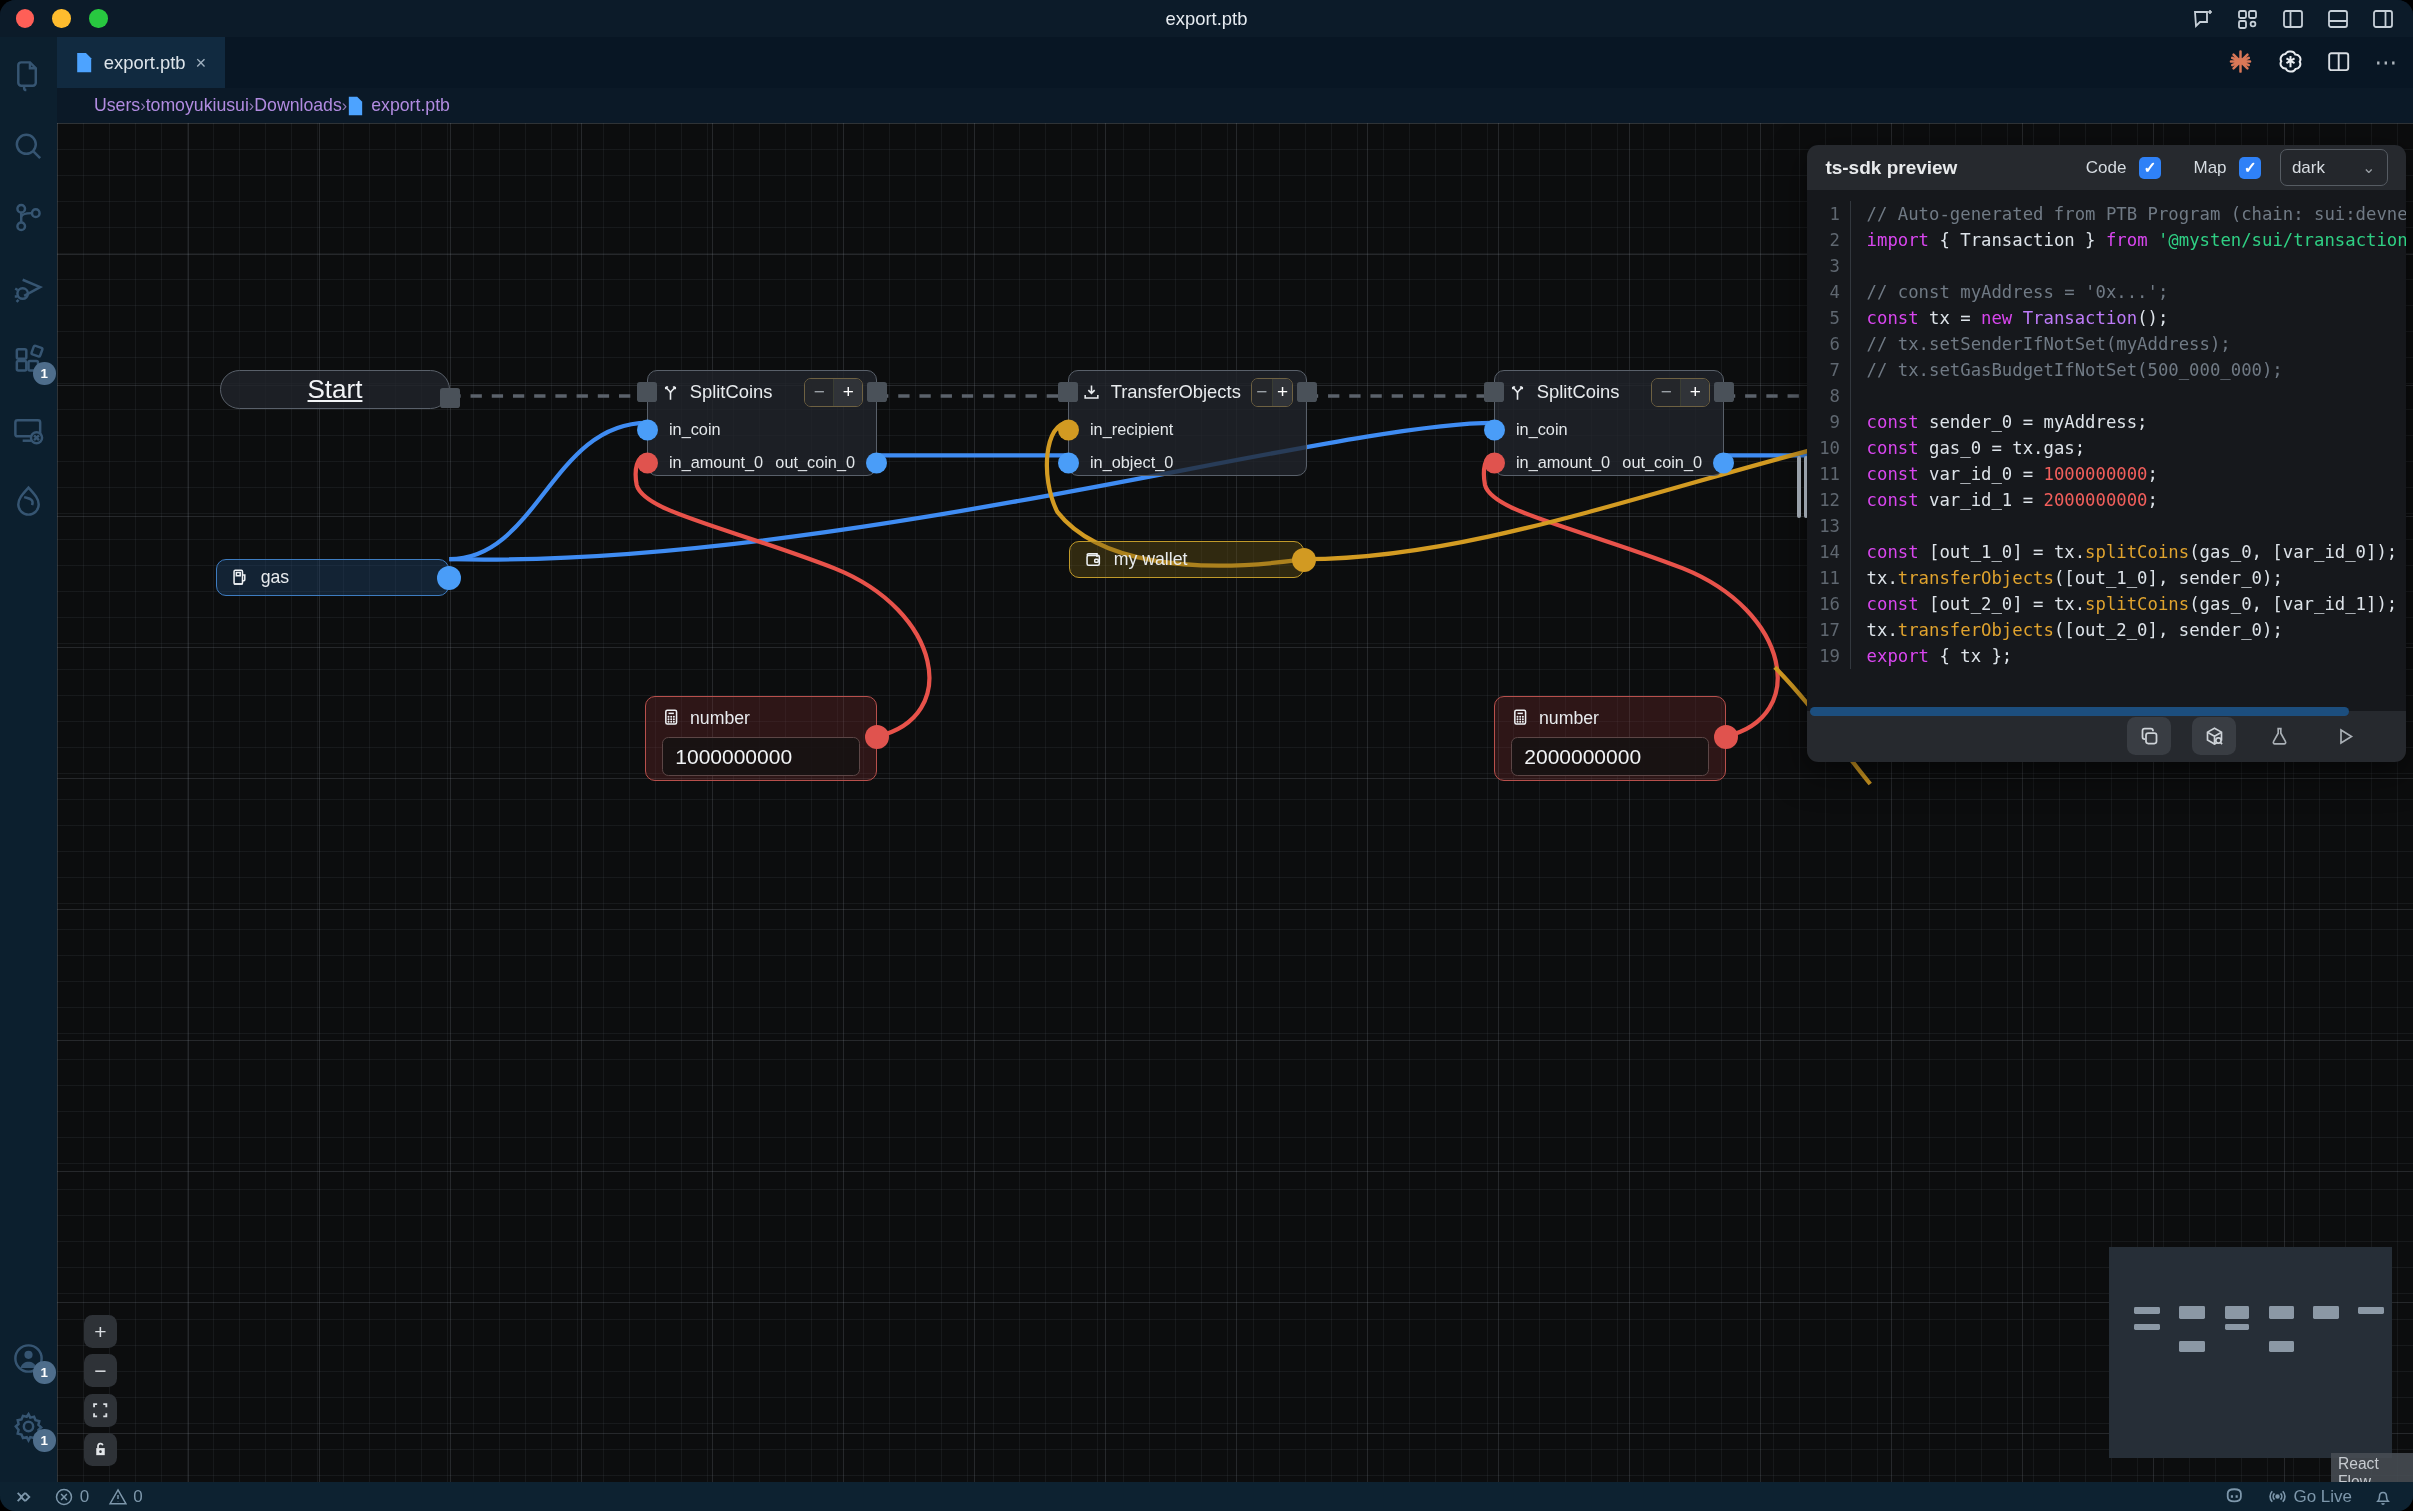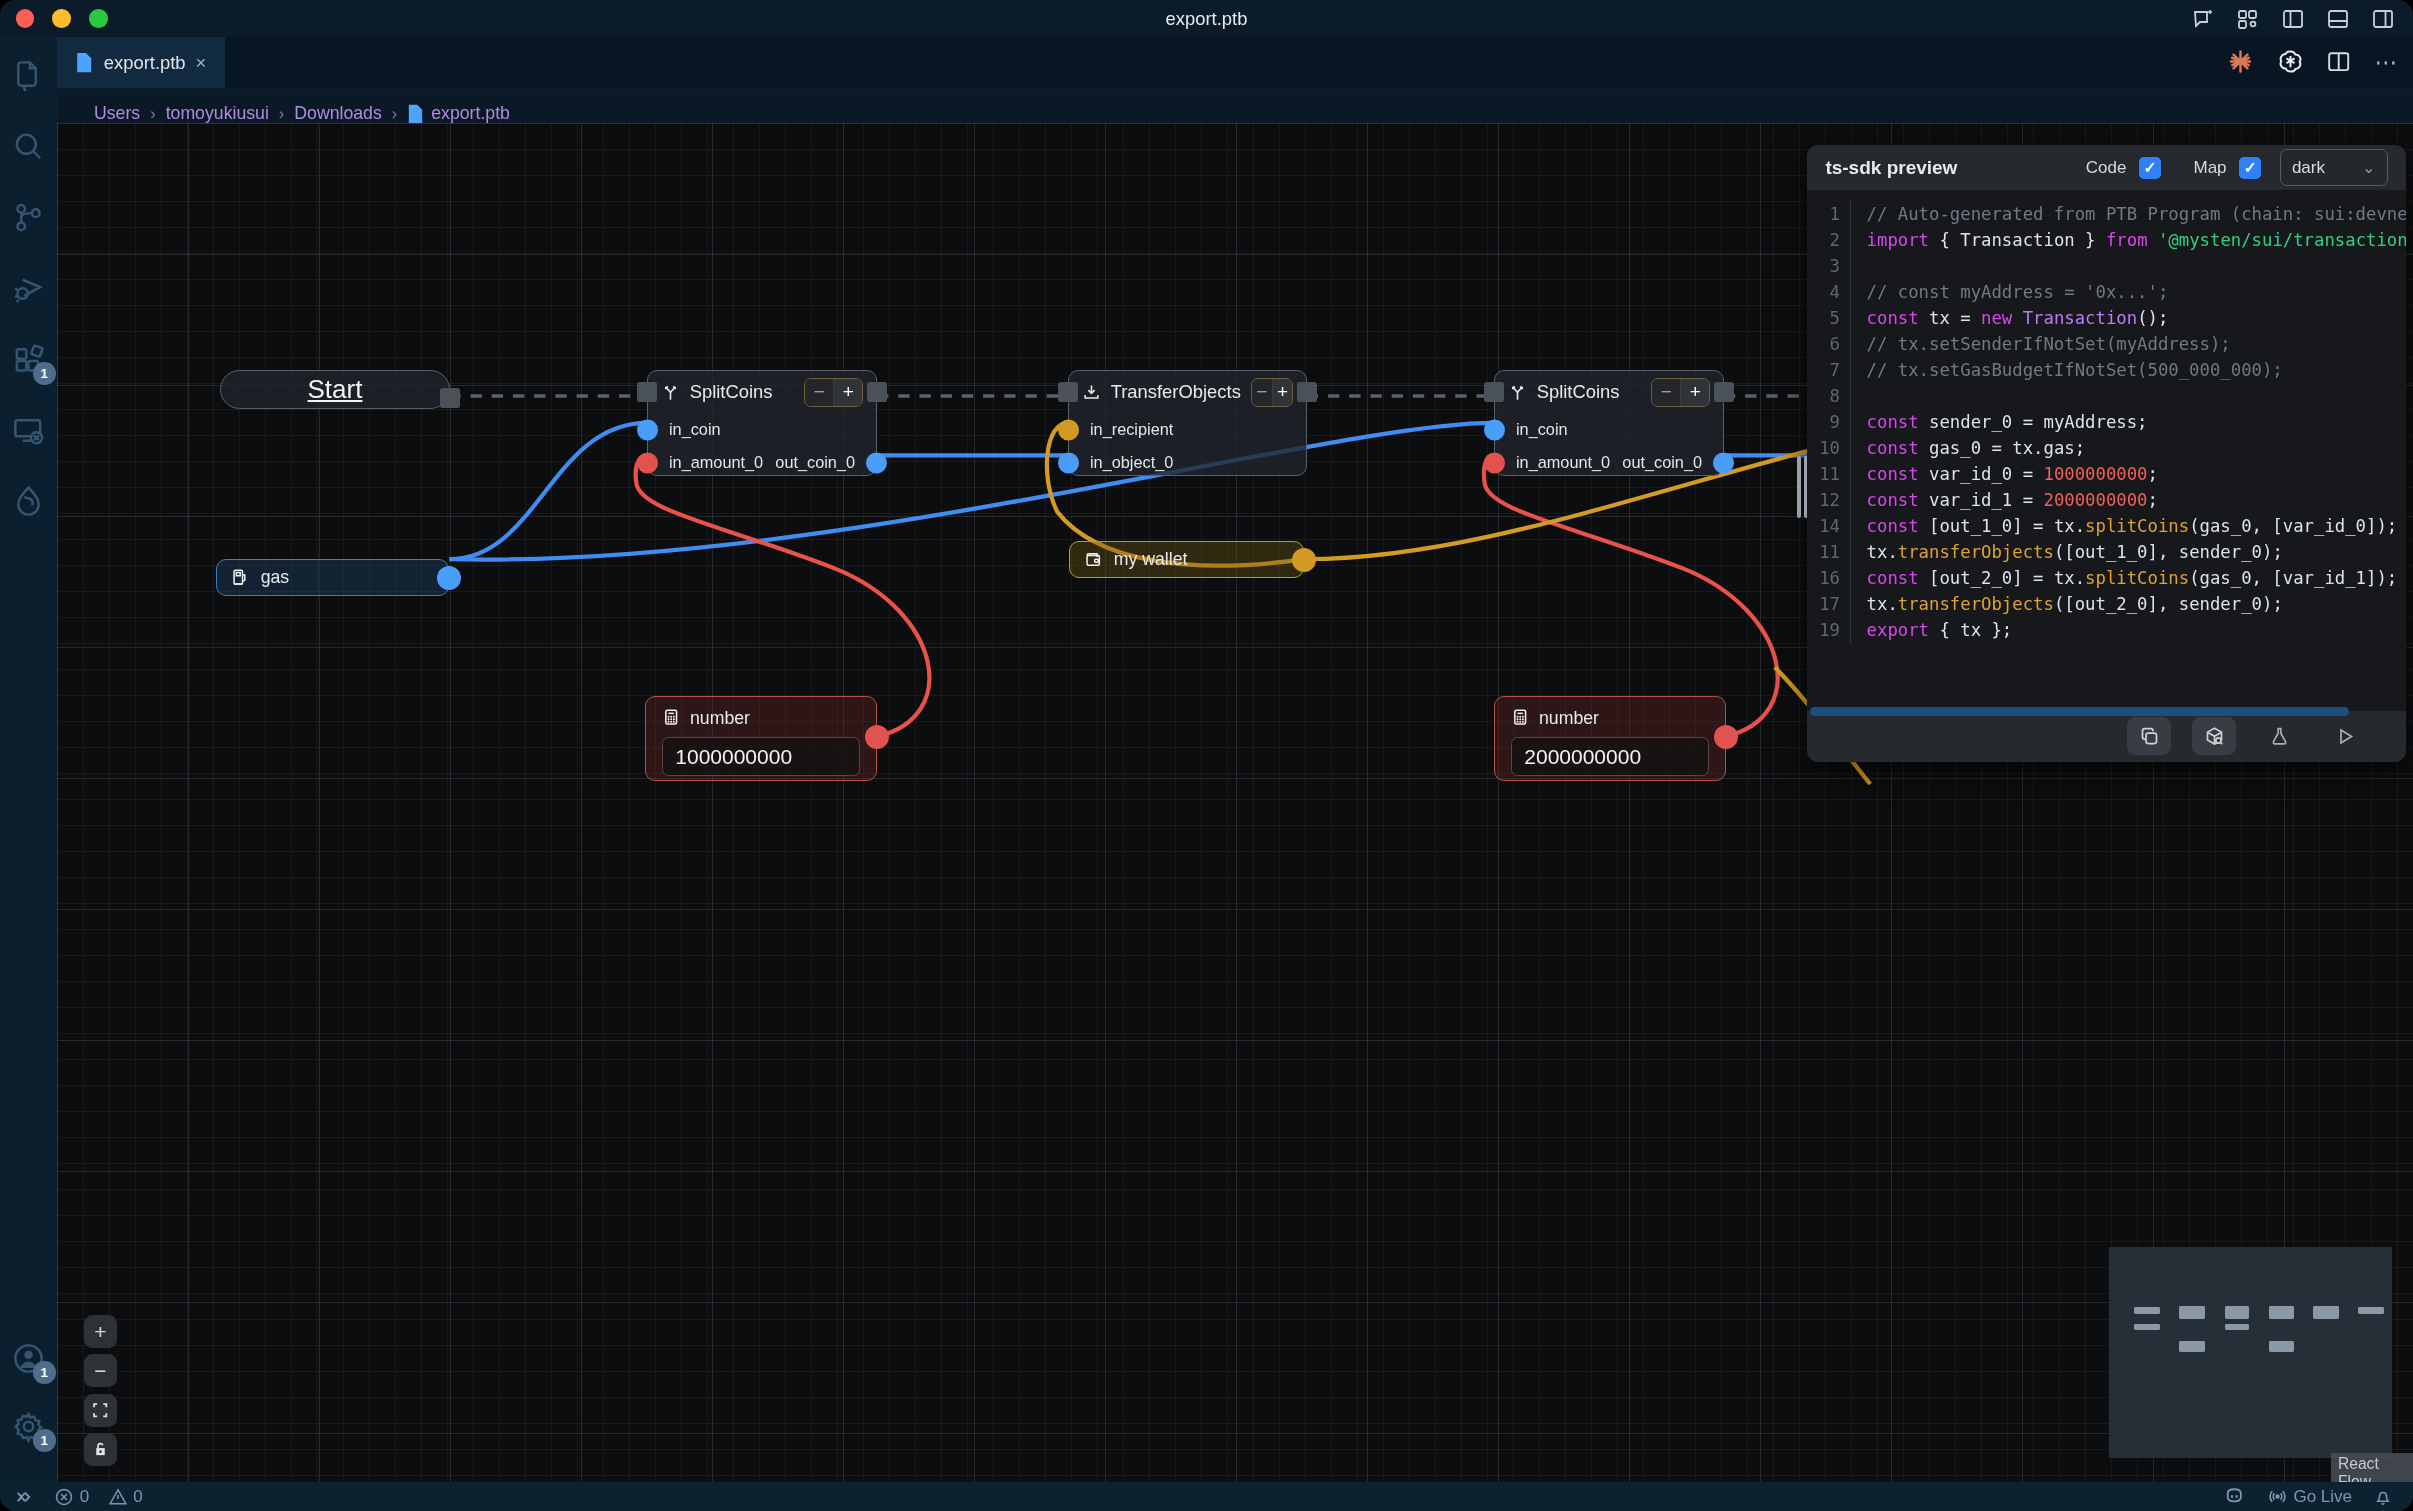--- a/index.html
+++ b/index.html
@@ -20,21 +20,21 @@
   .ab-icons{display:flex;flex-direction:column;gap:34px;margin-top:20px;color:#365572;}
   .ab-item{position:relative;width:37px;height:37px;display:flex;align-items:center;justify-content:center;}
   .ab-bottom{position:absolute;bottom:38px;left:0;width:57px;display:flex;flex-direction:column;gap:31px;align-items:center;color:#365572;}
   .badge{position:absolute;right:-8.5px;bottom:-7px;min-width:22.6px;height:22.6px;border-radius:11.3px;background:#4e6d8b;color:#fff;font-size:13.4px;font-weight:bold;display:flex;align-items:center;justify-content:center;}
 
   
   .tabbar{position:absolute;left:57px;top:37px;width:2357px;height:51px;background:#081624;display:flex;align-items:stretch;}
   .tab{display:flex;align-items:center;gap:10px;background:#112a40;padding:0 18.4px;color:#dde4ea;font-size:18.4px;}
   .tab-close{color:#9fb0bf;font-size:18.4px;}
   .tabbar-right{position:absolute;right:17px;top:0;height:51px;display:flex;align-items:center;gap:22.6px;color:#d8dde2;}
-  .breadcrumbs{position:absolute;left:57px;top:88px;width:2357px;height:35px;background:#0b1927;display:flex;align-items:center;color:#b18be0;font-size:17.7px;gap:10px;padding-left:37px;box-sizing:border-box;margin-top:8px;}
+  .breadcrumbs{position:absolute;left:57px;top:88px;width:2357px;height:35px;background:#0b1927;display:flex;align-items:center;color:#b18be0;font-size:17.7px;padding-left:37px;box-sizing:border-box;}
   .bc-sep{color:#8f77b5;font-size:16.3px;}
   .bc-file{display:flex;align-items:center;gap:7px;}
 
   
   .canvas{position:absolute;left:57px;top:123px;width:2357px;height:1359px;overflow:hidden;background-color:#0c0d0e;
     background-image:
       linear-gradient(rgba(140,150,160,.20) 1.4px,transparent 1.4px),
       linear-gradient(90deg,rgba(140,150,160,.20) 1.4px,transparent 1.4px),
       linear-gradient(rgba(120,130,140,.10) 0.7px,transparent 0.7px),
       linear-gradient(90deg,rgba(120,130,140,.10) 0.7px,transparent 0.7px);
@@ -466,20 +466,21 @@
           <div class="code-line"><span class="ln">3</span></div>
           <div class="code-line"><span class="ln">4</span><span class="tok-c">// const myAddress = '0x...';</span></div>
           <div class="code-line"><span class="ln">5</span><span class="tok-k">const</span><span class="tok-p"> tx = </span><span class="tok-k">new</span><span class="tok-p"> </span><span class="tok-t">Transaction</span><span class="tok-p">();</span></div>
           <div class="code-line"><span class="ln">6</span><span class="tok-c">// tx.setSenderIfNotSet(myAddress);</span></div>
           <div class="code-line"><span class="ln">7</span><span class="tok-c">// tx.setGasBudgetIfNotSet(500_000_000);</span></div>
           <div class="code-line"><span class="ln">8</span></div>
           <div class="code-line"><span class="ln">9</span><span class="tok-k">const</span><span class="tok-p"> sender_0 = myAddress;</span></div>
           <div class="code-line"><span class="ln">10</span><span class="tok-k">const</span><span class="tok-p"> gas_0 = tx.gas;</span></div>
           <div class="code-line"><span class="ln">11</span><span class="tok-k">const</span><span class="tok-p"> var_id_0 = </span><span class="tok-n">1000000000</span><span class="tok-p">;</span></div>
           <div class="code-line"><span class="ln">12</span><span class="tok-k">const</span><span class="tok-p"> var_id_1 = </span><span class="tok-n">2000000000</span><span class="tok-p">;</span></div>
+          <div class="code-line"><span class="ln">13</span></div>
           <div class="code-line"><span class="ln">14</span><span class="tok-k">const</span><span class="tok-p"> [out_1_0] = tx.</span><span class="tok-f">splitCoins</span><span class="tok-p">(gas_0, [var_id_0]);</span></div>
           <div class="code-line"><span class="ln">11</span><span class="tok-p">tx.</span><span class="tok-f">transferObjects</span><span class="tok-p">([out_1_0], sender_0);</span></div>
           <div class="code-line"><span class="ln">16</span><span class="tok-k">const</span><span class="tok-p"> [out_2_0] = tx.</span><span class="tok-f">splitCoins</span><span class="tok-p">(gas_0, [var_id_1]);</span></div>
           <div class="code-line"><span class="ln">17</span><span class="tok-p">tx.</span><span class="tok-f">transferObjects</span><span class="tok-p">([out_2_0], sender_0);</span></div>
           <div class="code-line"><span class="ln">19</span><span class="tok-k">export</span><span class="tok-p"> { tx };</span></div>
         </div>
       <div class="hscroll"></div>
       <div class="panel-foot">
         <span class="pf-btn pf-bg">
             <svg width="21" height="21" viewBox="0 0 24 24" fill="none" stroke="currentColor" stroke-width="2">

